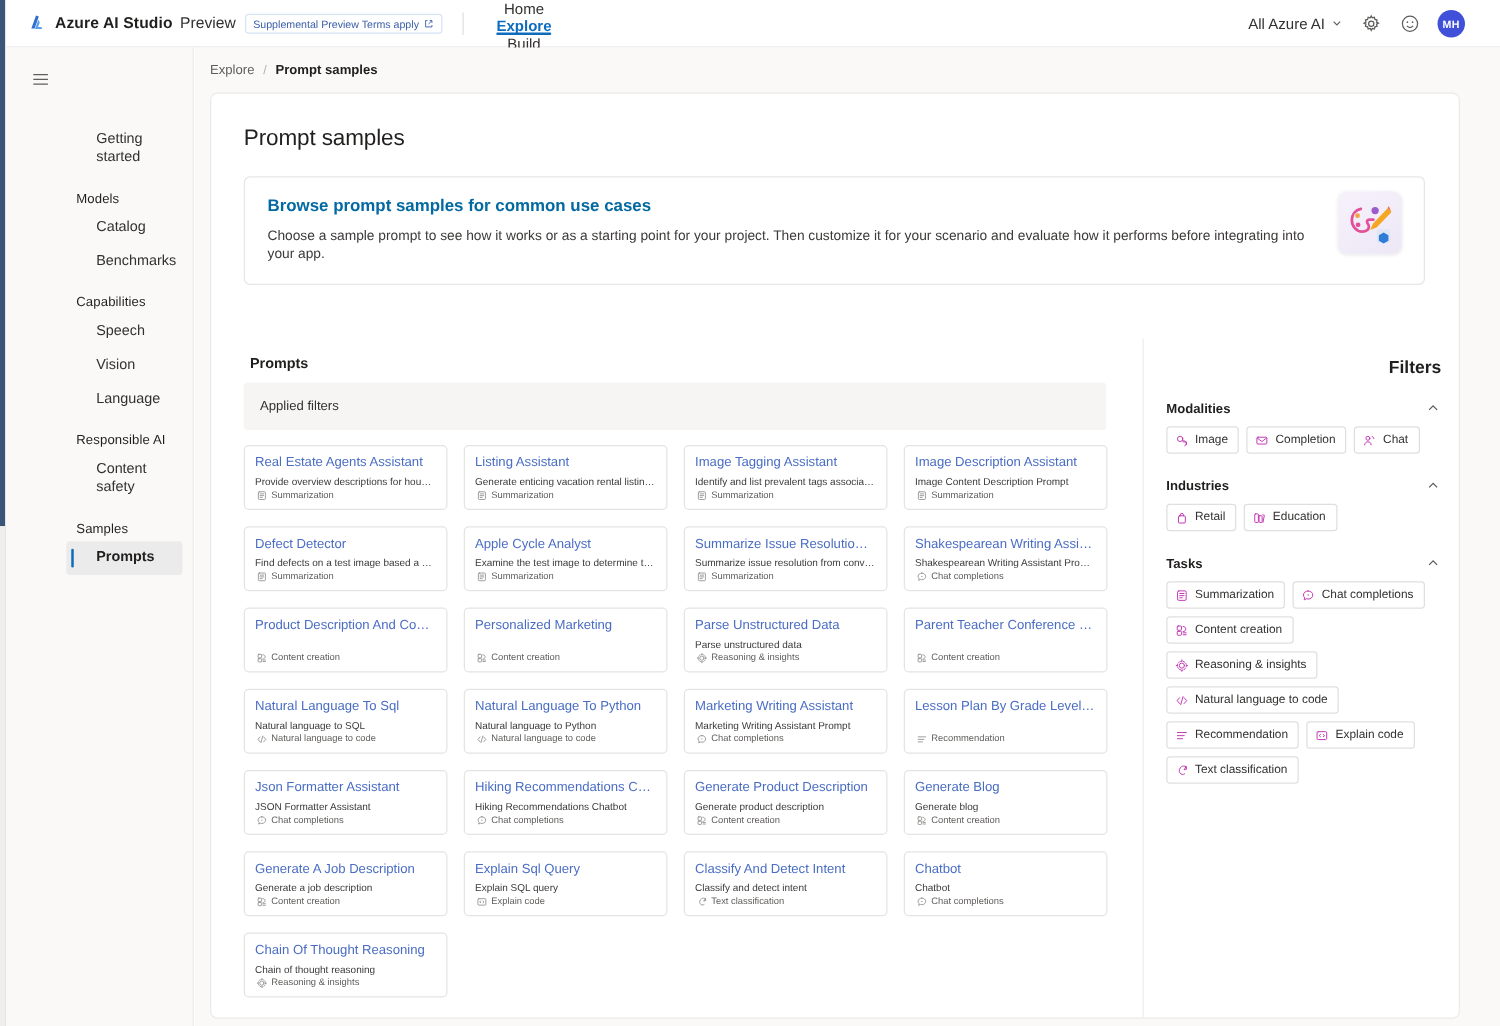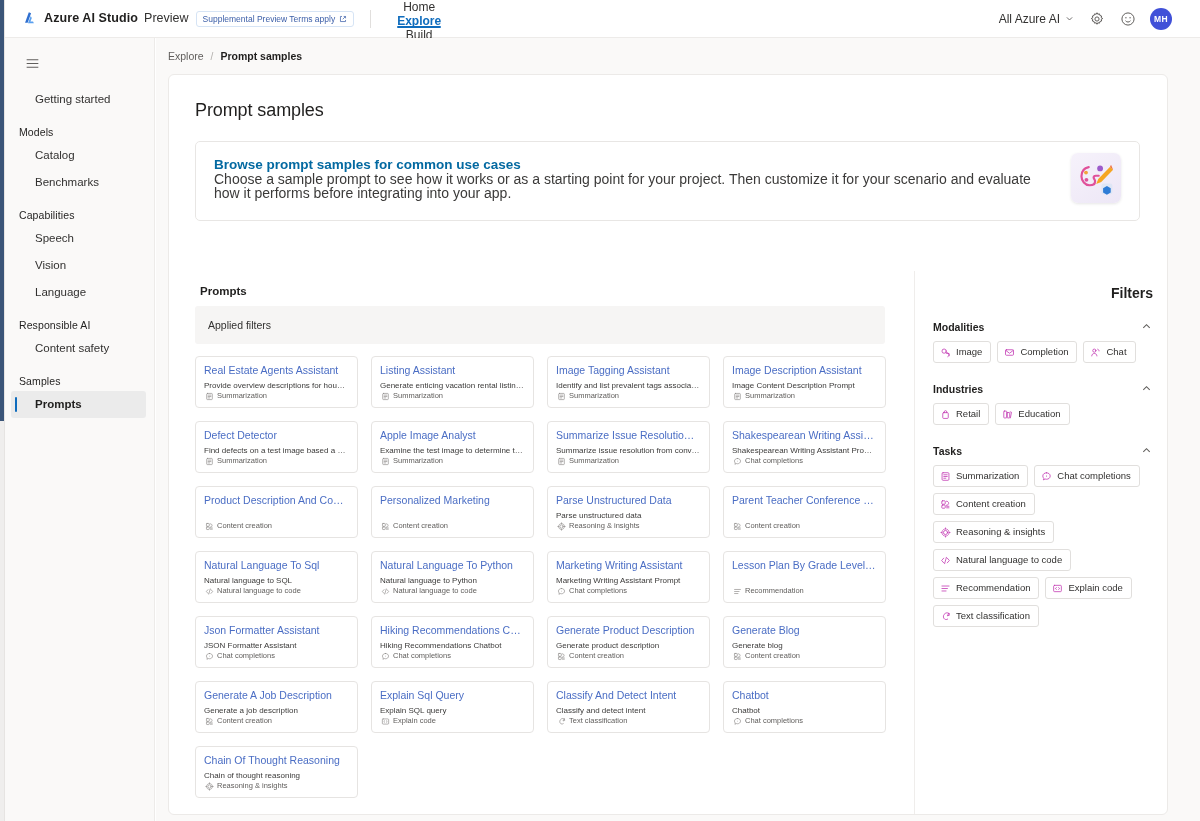--- a/index.html
+++ b/index.html
@@ -52,21 +52,21 @@
     letter-spacing:0.3px; cursor:pointer;
   }
 
   
   .sidebar {
     position:absolute; left:5px; top:38px; width:150px; bottom:0;
     background:#faf9f8; border-right:1px solid #edebe9; padding-top:10px;
   }
   .hamburger { width:34px; height:30px; display:flex; align-items:center; justify-content:center;
     margin-left:10px; cursor:pointer; }
-  .sb-list { margin-top:8px; }
+  .sb-list { margin-top:20px;padding-left:42px; }
   .sb-group-label {
     font-size:10.5px; color:#201f1e; font-weight:400; padding:0 0 0 14px;
     margin:13px 0 4px 0; letter-spacing:0.1px;
   }
   .sb-item {
     position:relative; font-size:11.5px; color:#323130; padding:6px 0 6px 24px;
     margin:0 8px 0 6px; border-radius:3px; cursor:pointer; line-height:15px;
   }
   .sb-item.selected { background:#ebebeb; font-weight:600; color:#201f1e; }
   .sb-item.selected::before {
@@ -88,21 +88,21 @@
   .page-title { font-size:18px; color:#201f1e; font-weight:400; padding:25px 0 0 26px; letter-spacing:-0.1px; }
 
   
   .hero {
     margin:20px 27px 0 26px; border:1px solid #e8e6e4; border-radius:5px;
     background:#ffffff; padding:15px 18px 17px 18px; position:relative;
     display:flex; align-items:flex-start;
   }
   .hero-text { flex:1; }
   .hero-title { font-size:13.5px; color:#0369a1; font-weight:600; }
-  .hero-desc { font-size:14px; color:#3b3a39; line-height:14px; }
+  .hero-desc { font-size:11px; color:#3b3a39; margin-top:10px; line-height:14px; }
   .hero-art {
     width:50px; height:50px; flex:0 0 auto; margin-left:12px; margin-top:-4px;
     border-radius:7px; background:linear-gradient(145deg,#f6f2fb,#ede7f6);
     display:flex; align-items:center; justify-content:center; position:relative;
     box-shadow:0 1px 3px rgba(0,0,0,.10);
   }
 
   
   .body-split { position:absolute; left:0; right:0; top:196px; bottom:0; display:flex; }
   .col-left { width:745px; padding-left:26px; position:relative; }
@@ -351,21 +351,21 @@
         <span class="tag-ico">
                     <svg width="9" height="9" viewBox="0 0 16 16" fill="none" stroke="#8a8886" stroke-width="1.15" stroke-linecap="round" stroke-linejoin="round">
                       <rect x="3" y="2.5" width="10" height="11" rx="1.4"></rect>
                       <path d="M5.5 5.5h5M5.5 8h5M5.5 10.5h3"></path>
                     </svg>
                   </span>
         <span>Summarization</span>
      </div>
               </div>
               <div class="card">
-                <div class="card-title">Apple Image Analyst</div>
+                <div class="card-title">Apple Cycle Analyst</div>
                 <div class="card-desc">Examine the test image to determine the sp...</div>
                 <div class="card-tag">
         <span class="tag-ico">
                     <svg width="9" height="9" viewBox="0 0 16 16" fill="none" stroke="#8a8886" stroke-width="1.15" stroke-linecap="round" stroke-linejoin="round">
                       <rect x="3" y="2.5" width="10" height="11" rx="1.4"></rect>
                       <path d="M5.5 5.5h5M5.5 8h5M5.5 10.5h3"></path>
                     </svg>
                   </span>
         <span>Summarization</span>
      </div>

